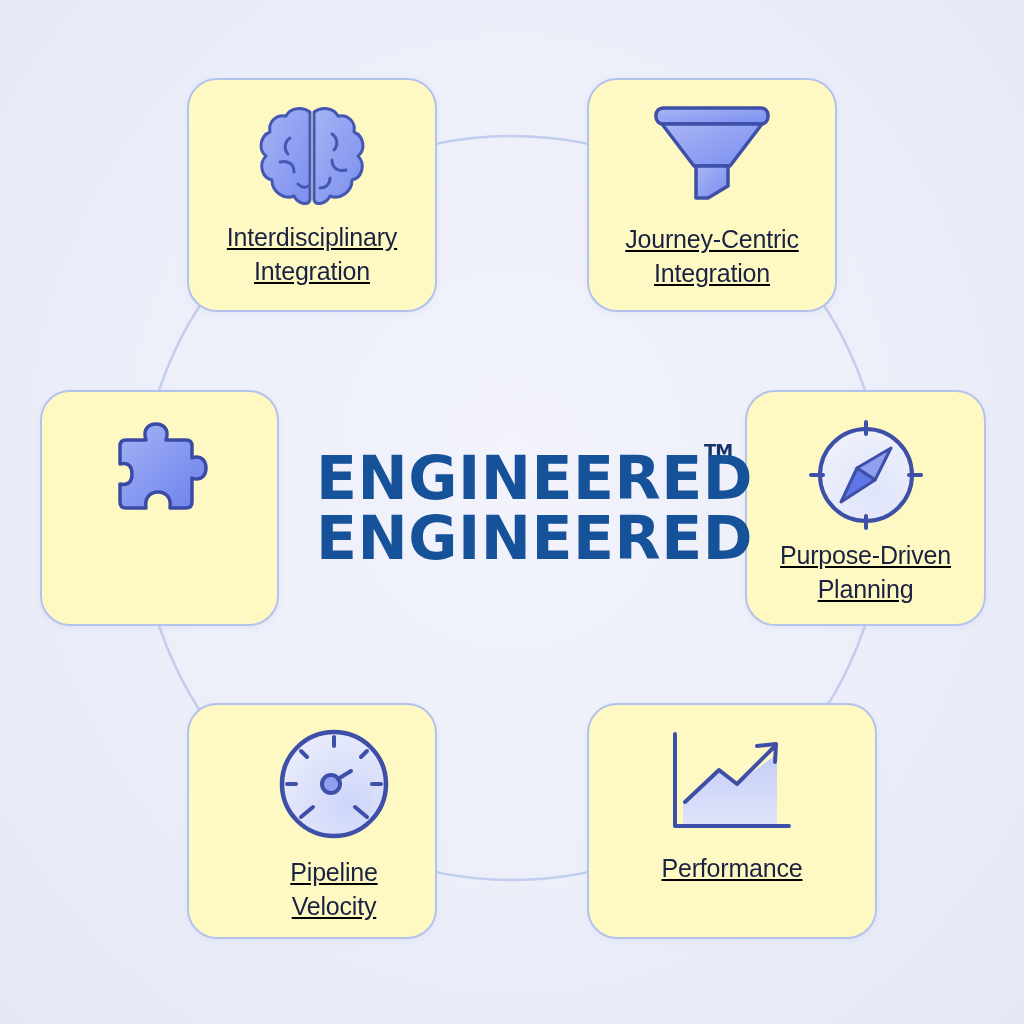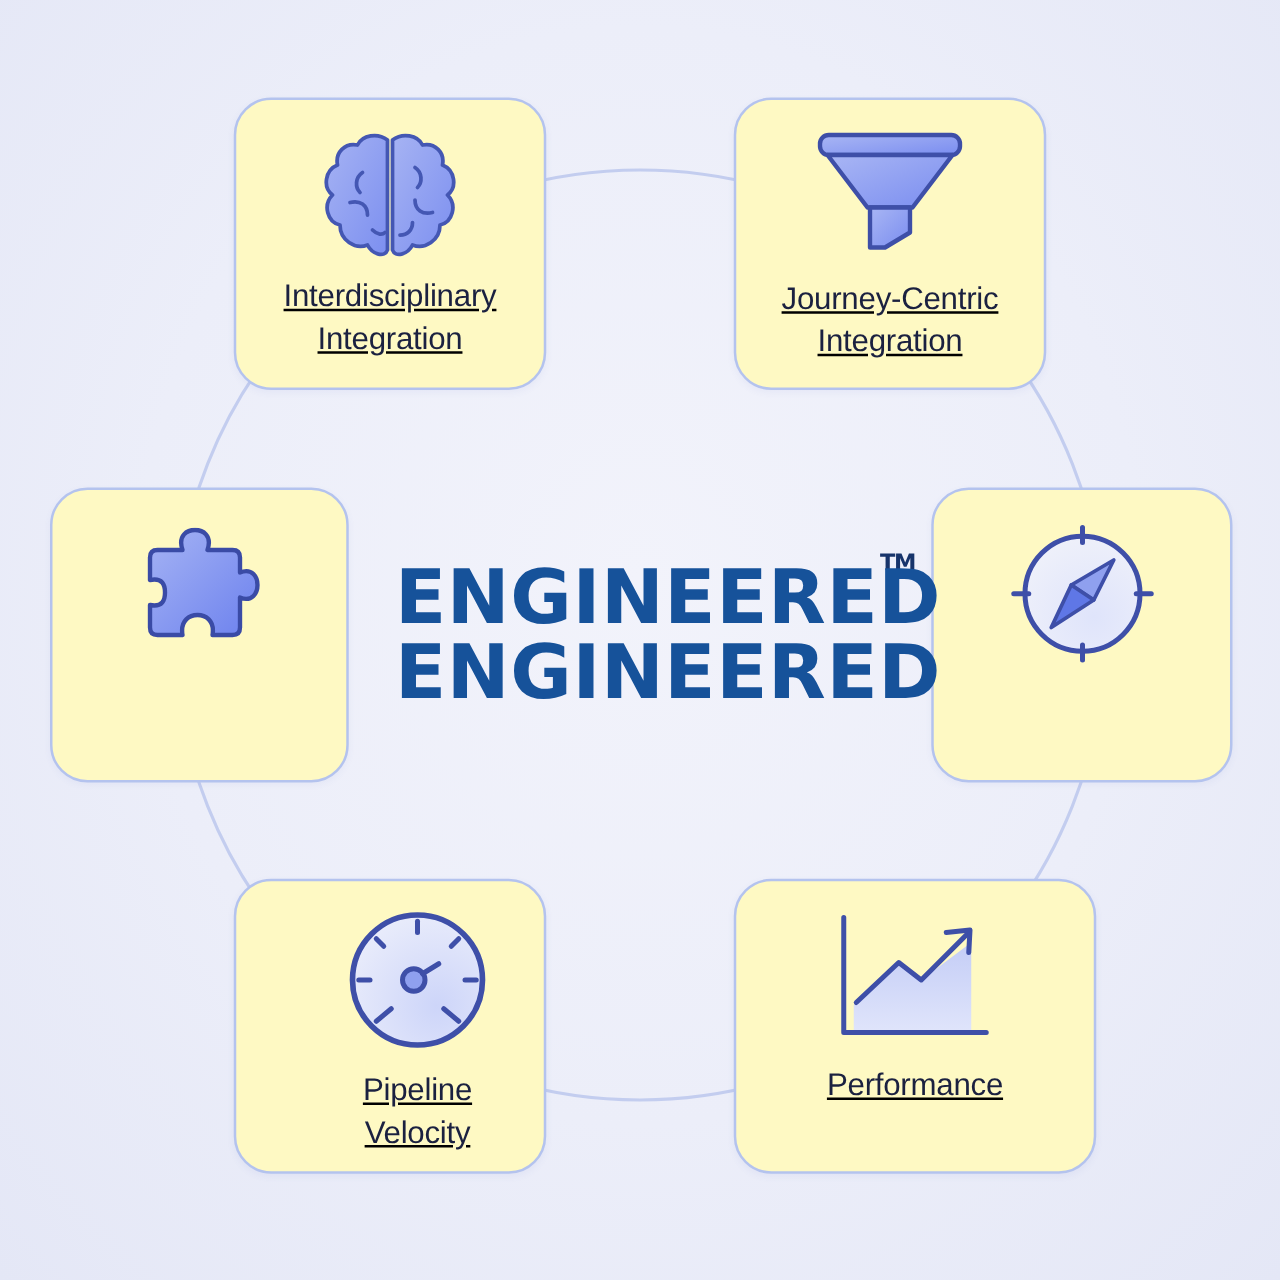--- a/index.html
+++ b/index.html
@@ -135,20 +135,24 @@
       </defs>
       <circle cx="59" cy="57" r="46" fill="url(#gCompassBg)" stroke="#3e4fa8" stroke-width="4"></circle>
       <line x1="59" y1="4" x2="59" y2="16" stroke="#3e4fa8" stroke-width="4" stroke-linecap="round"></line>
       <line x1="59" y1="98" x2="59" y2="110" stroke="#3e4fa8" stroke-width="4" stroke-linecap="round"></line>
       <line x1="4" y1="57" x2="16" y2="57" stroke="#3e4fa8" stroke-width="4" stroke-linecap="round"></line>
       <line x1="102" y1="57" x2="114" y2="57" stroke="#3e4fa8" stroke-width="4" stroke-linecap="round"></line>
       <path d="M84 30 L68 62 L50 50 Z" fill="#8fa0ef" stroke="#3e4fa8" stroke-width="3" stroke-linejoin="round"></path>
       <path d="M34 84 L50 50 L68 62 Z" fill="#5f77e6" stroke="#3e4fa8" stroke-width="3" stroke-linejoin="round"></path>
     </svg>
   </div>
+  <div class="label" style="margin-top:6px;">
+    <div>Purpose-Driven</div>
+    <div>Planning</div>
+  </div>
 </div>
 
 <div class="card" style="left:40px; top:390px; width:239px; height:236px;">
   <div class="icon" style="margin-top:26px; width:120px; height:100px;">
     <svg width="96" height="92" viewBox="0 0 96 92">
       <defs>
         <linearGradient id="gPuzzle" x1="0" y1="0" x2="1" y2="1">
           <stop offset="0" stop-color="#a5b3f4"></stop>
           <stop offset="1" stop-color="#6c81ee"></stop>
         </linearGradient>

